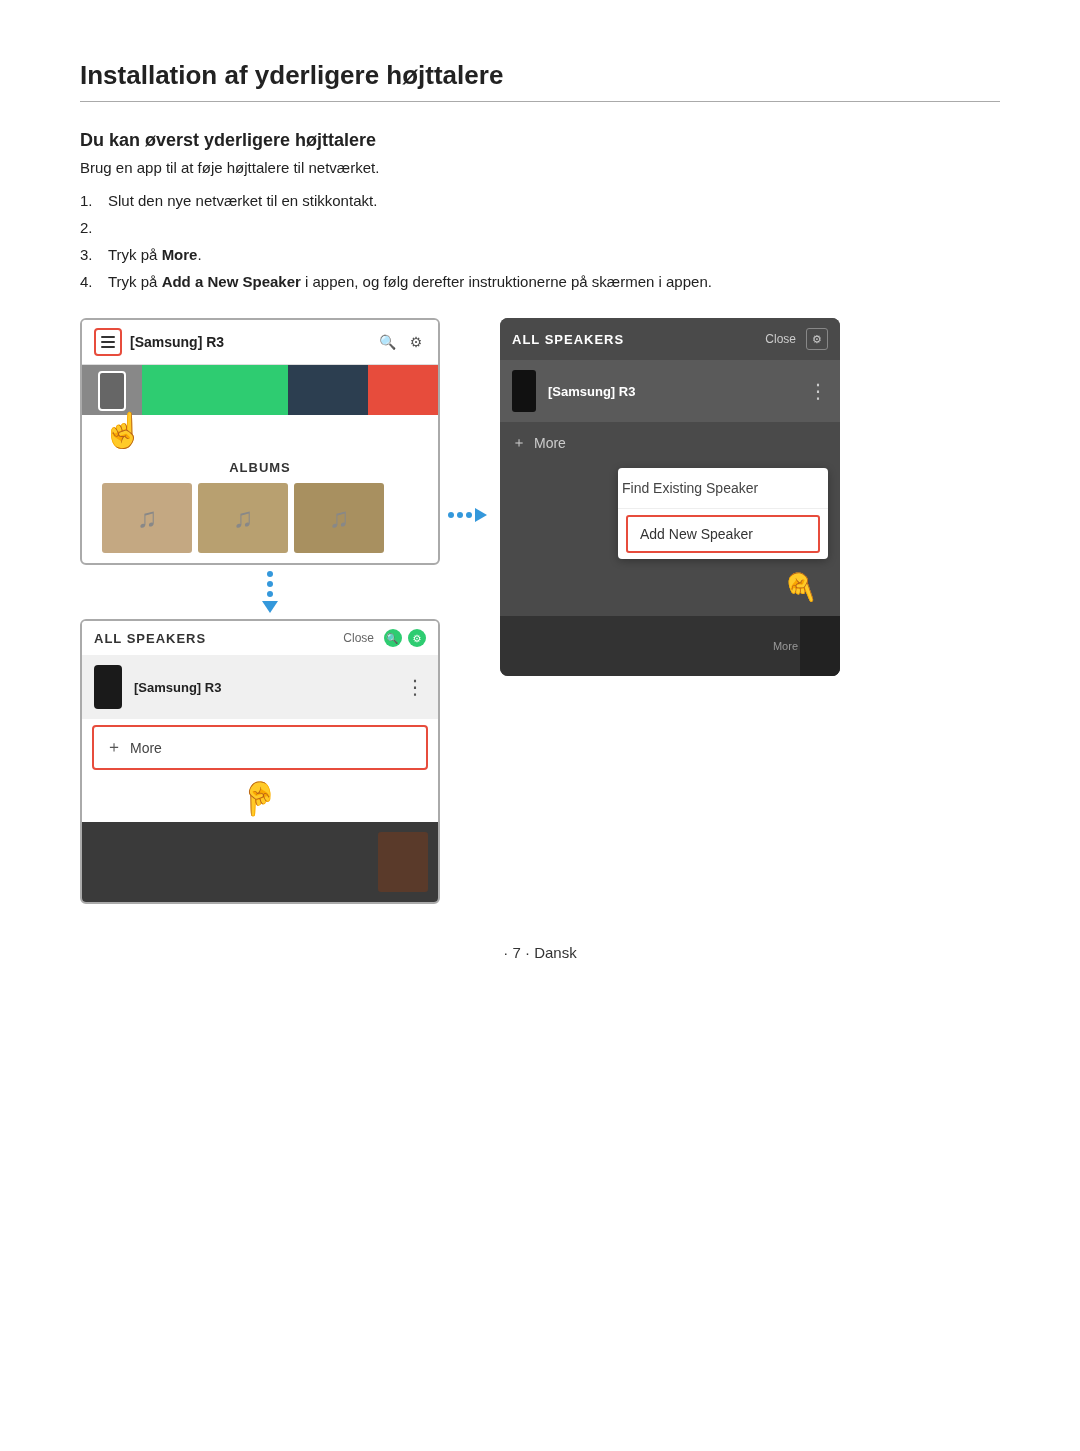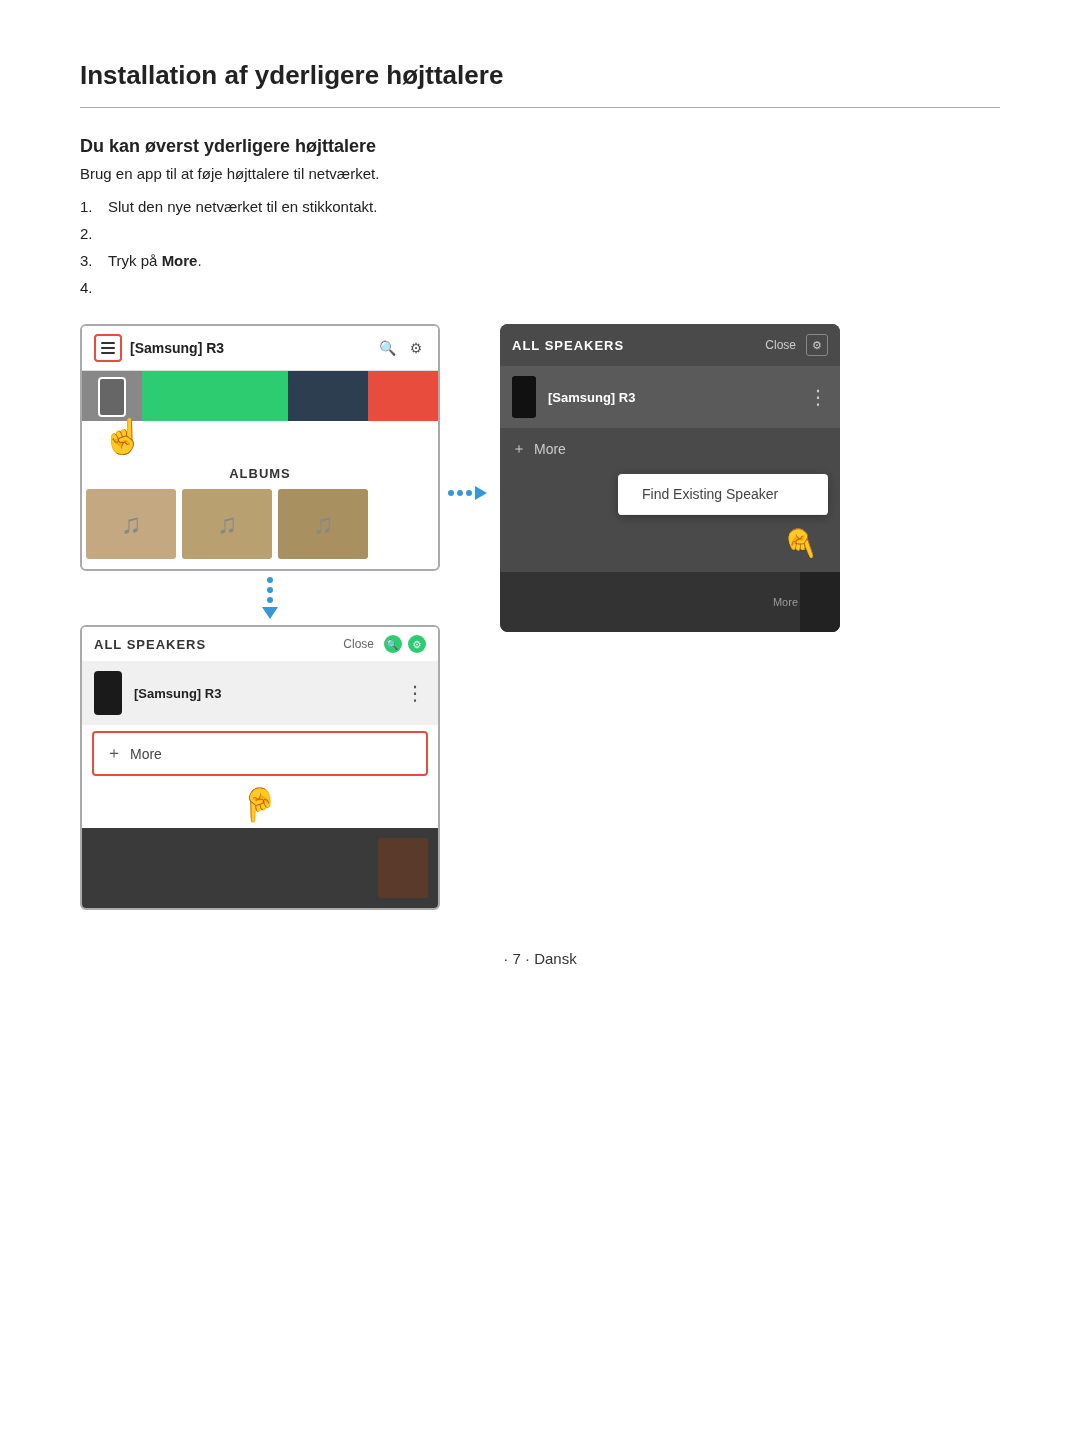--- a/index.html
+++ b/index.html
@@ -9,21 +9,21 @@
       width: 1080px;
       min-height: 1451px;
       padding: 60px 80px 60px 80px;
       color: #222;
     }
 
     h1.page-title {
       font-size: 26px;
       font-weight: 700;
       border-bottom: 1.5px solid #aaa;
-      padding-bottom: 16px;
+      padding-bottom: 10px;
       margin-bottom: 28px;
     }
 
     h2.section-title {
       font-size: 18px;
       font-weight: 700;
       margin-bottom: 8px;
     }
 
     p.intro-text {
@@ -165,21 +165,21 @@
     }
 
     .hand-pointing-up {
       display: flex;
       justify-content: flex-start;
       padding: 0 20px;
       margin-top: -5px;
     }
 
     .albums-section {
-      padding: 10px 4px;
+      padding: 10px 20px;
     }
 
     .albums-title {
       font-size: 13px;
       font-weight: 700;
       letter-spacing: 1px;
       text-align: center;
       margin-bottom: 8px;
       color: #333;
     }
@@ -385,20 +385,21 @@
   </li>
   <li>
     <span class="step-num">2.</span>
   </li>
   <li>
     <span class="step-num">3.</span>
     <span>Tryk på <span class="bold">More</span>.</span>
   </li>
   <li>
     <span class="step-num">4.</span>
+    <span>Tryk på <span class="bold">Add a New Speaker</span> i appen, og følg derefter instruktionerne på skærmen i appen.</span>
   </li>
 </ol>
 
 <div class="diagrams-wrapper">
 
   <div class="left-diagram">
 
     <div class="phone-screen">
       <div class="phone-top-bar">
         <div class="hamburger-btn">
@@ -500,21 +501,24 @@
         <span style="font-size:13px;font-weight:600;color:#fff;flex:1;">[Samsung] R3</span>
         <span style="font-size:20px;color:#ccc;">⋮</span>
       </div>
 
       <div style="display:flex; align-items:center; padding:10px 12px; color:#ccc; font-size:14px;">
         <span style="margin-right:8px;">＋</span>
         <span>More</span>
       </div>
 
       <div style="background:#fff; border-radius:4px; margin:6px 12px 12px auto; width:210px; overflow:hidden; box-shadow:0 2px 8px rgba(0,0,0,0.3);">
-        <div style="padding:12px 24px; font-size:14px; color:#444; border-bottom:1px solid #eee;">Find Existing Speaker</div>
+        <div style="padding:12px 4px; font-size:14px; color:#444; border-bottom:1px solid #eee;">Find Existing Speaker</div>
+        <div style="margin:6px 8px; border:2px solid #e74c3c; border-radius:3px; padding:9px 12px; display:flex; align-items:center; justify-content:space-between; font-size:14px; color:#333; cursor:pointer;">
+          <span>Add New Speaker</span>
+        </div>
       </div>
 
       <div style="display:flex; justify-content:flex-end; padding:0 20px 10px 0;">
         <span style="font-size:30px; transform:scaleY(-1) rotate(20deg); display:inline-block;">☝</span>
       </div>
 
       <div style="height:60px; background:#333; position:relative;">
         <div style="position:absolute;right:0;top:0;bottom:0;width:40px;background:#222;"></div>
         <span style="position:absolute;right:42px;top:50%;transform:translateY(-50%);font-size:11px;color:#999;">More</span>
       </div>

